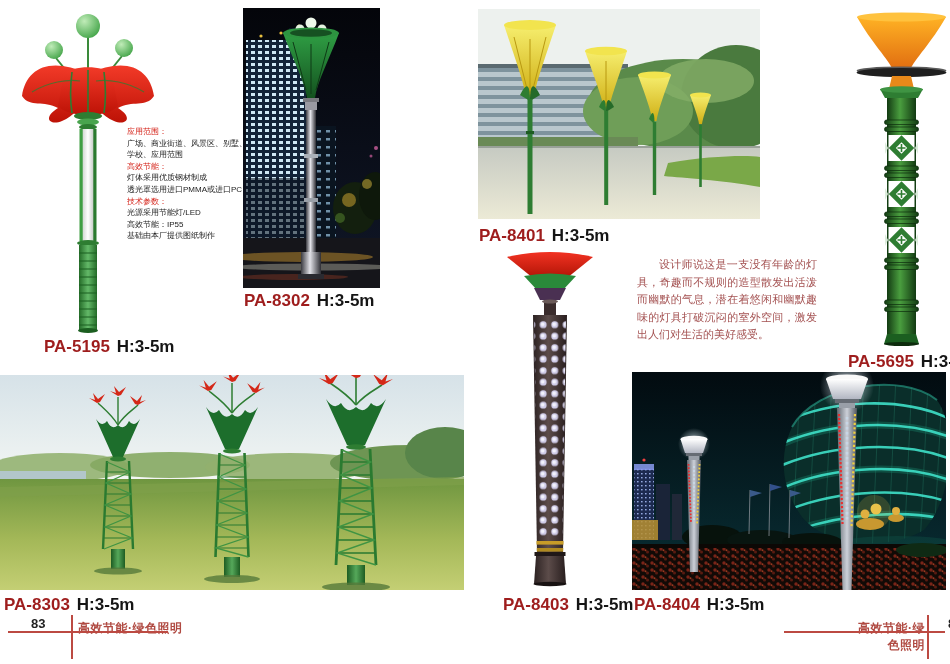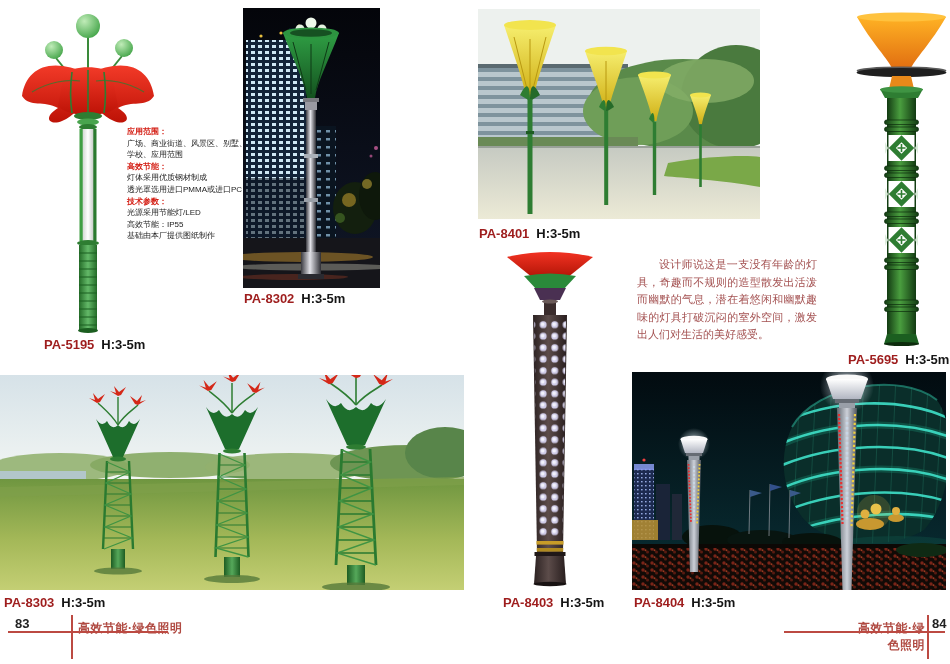--- a/index.html
+++ b/index.html
@@ -1,30 +1,30 @@
 <!DOCTYPE html>
 <html><head>
 <meta charset="utf-8">
 <style>
   html,body{margin:0;padding:0;background:#ffffff;}
   .canvas{position:relative;width:950px;height:664px;background:#ffffff;overflow:hidden;
           font-family:"Liberation Sans","DejaVu Sans",sans-serif;}
   .abs{position:absolute;}
   
-  .plabel{position:absolute;font-size:13px;font-weight:bold;white-space:nowrap;letter-spacing:0;}
+  .plabel{position:absolute;font-size:17px;font-weight:bold;white-space:nowrap;letter-spacing:0;}
   .plabel .model{color:#9e1d1d;margin-right:7px;}
   .plabel .size{color:#151515;}
   
   .spec{position:absolute;left:127px;top:126px;width:132px;font-size:8px;line-height:11.6px;color:#1c1c1c;}
-  .spec .h{color:#d41e14;font-weight:bold;}
+  .spec .h{color:#d41e14;font-weight:normal;}
   
   .note{position:absolute;left:637px;top:256px;width:180px;font-size:11px;line-height:17.5px;
         color:#a35050;text-align:justify;text-indent:2em;}
   
-  .pagenum{position:absolute;font-size:13px;font-weight:bold;color:#222;}
+  .pagenum{position:absolute;font-size:13px;font-weight:bold;color:#222;margin-left:16px;}
   .slogan{position:absolute;font-size:12px;font-weight:bold;color:#b04a42;letter-spacing:.5px;}
   .redline{position:absolute;background:#bc4a42;}
   svg{display:block;}
 </style>
 </head>
 <body>
 
 <div class="canvas">
 
   <svg class="abs" style="left:20px;top:12px" width="140" height="322" viewBox="0 0 140 322">

